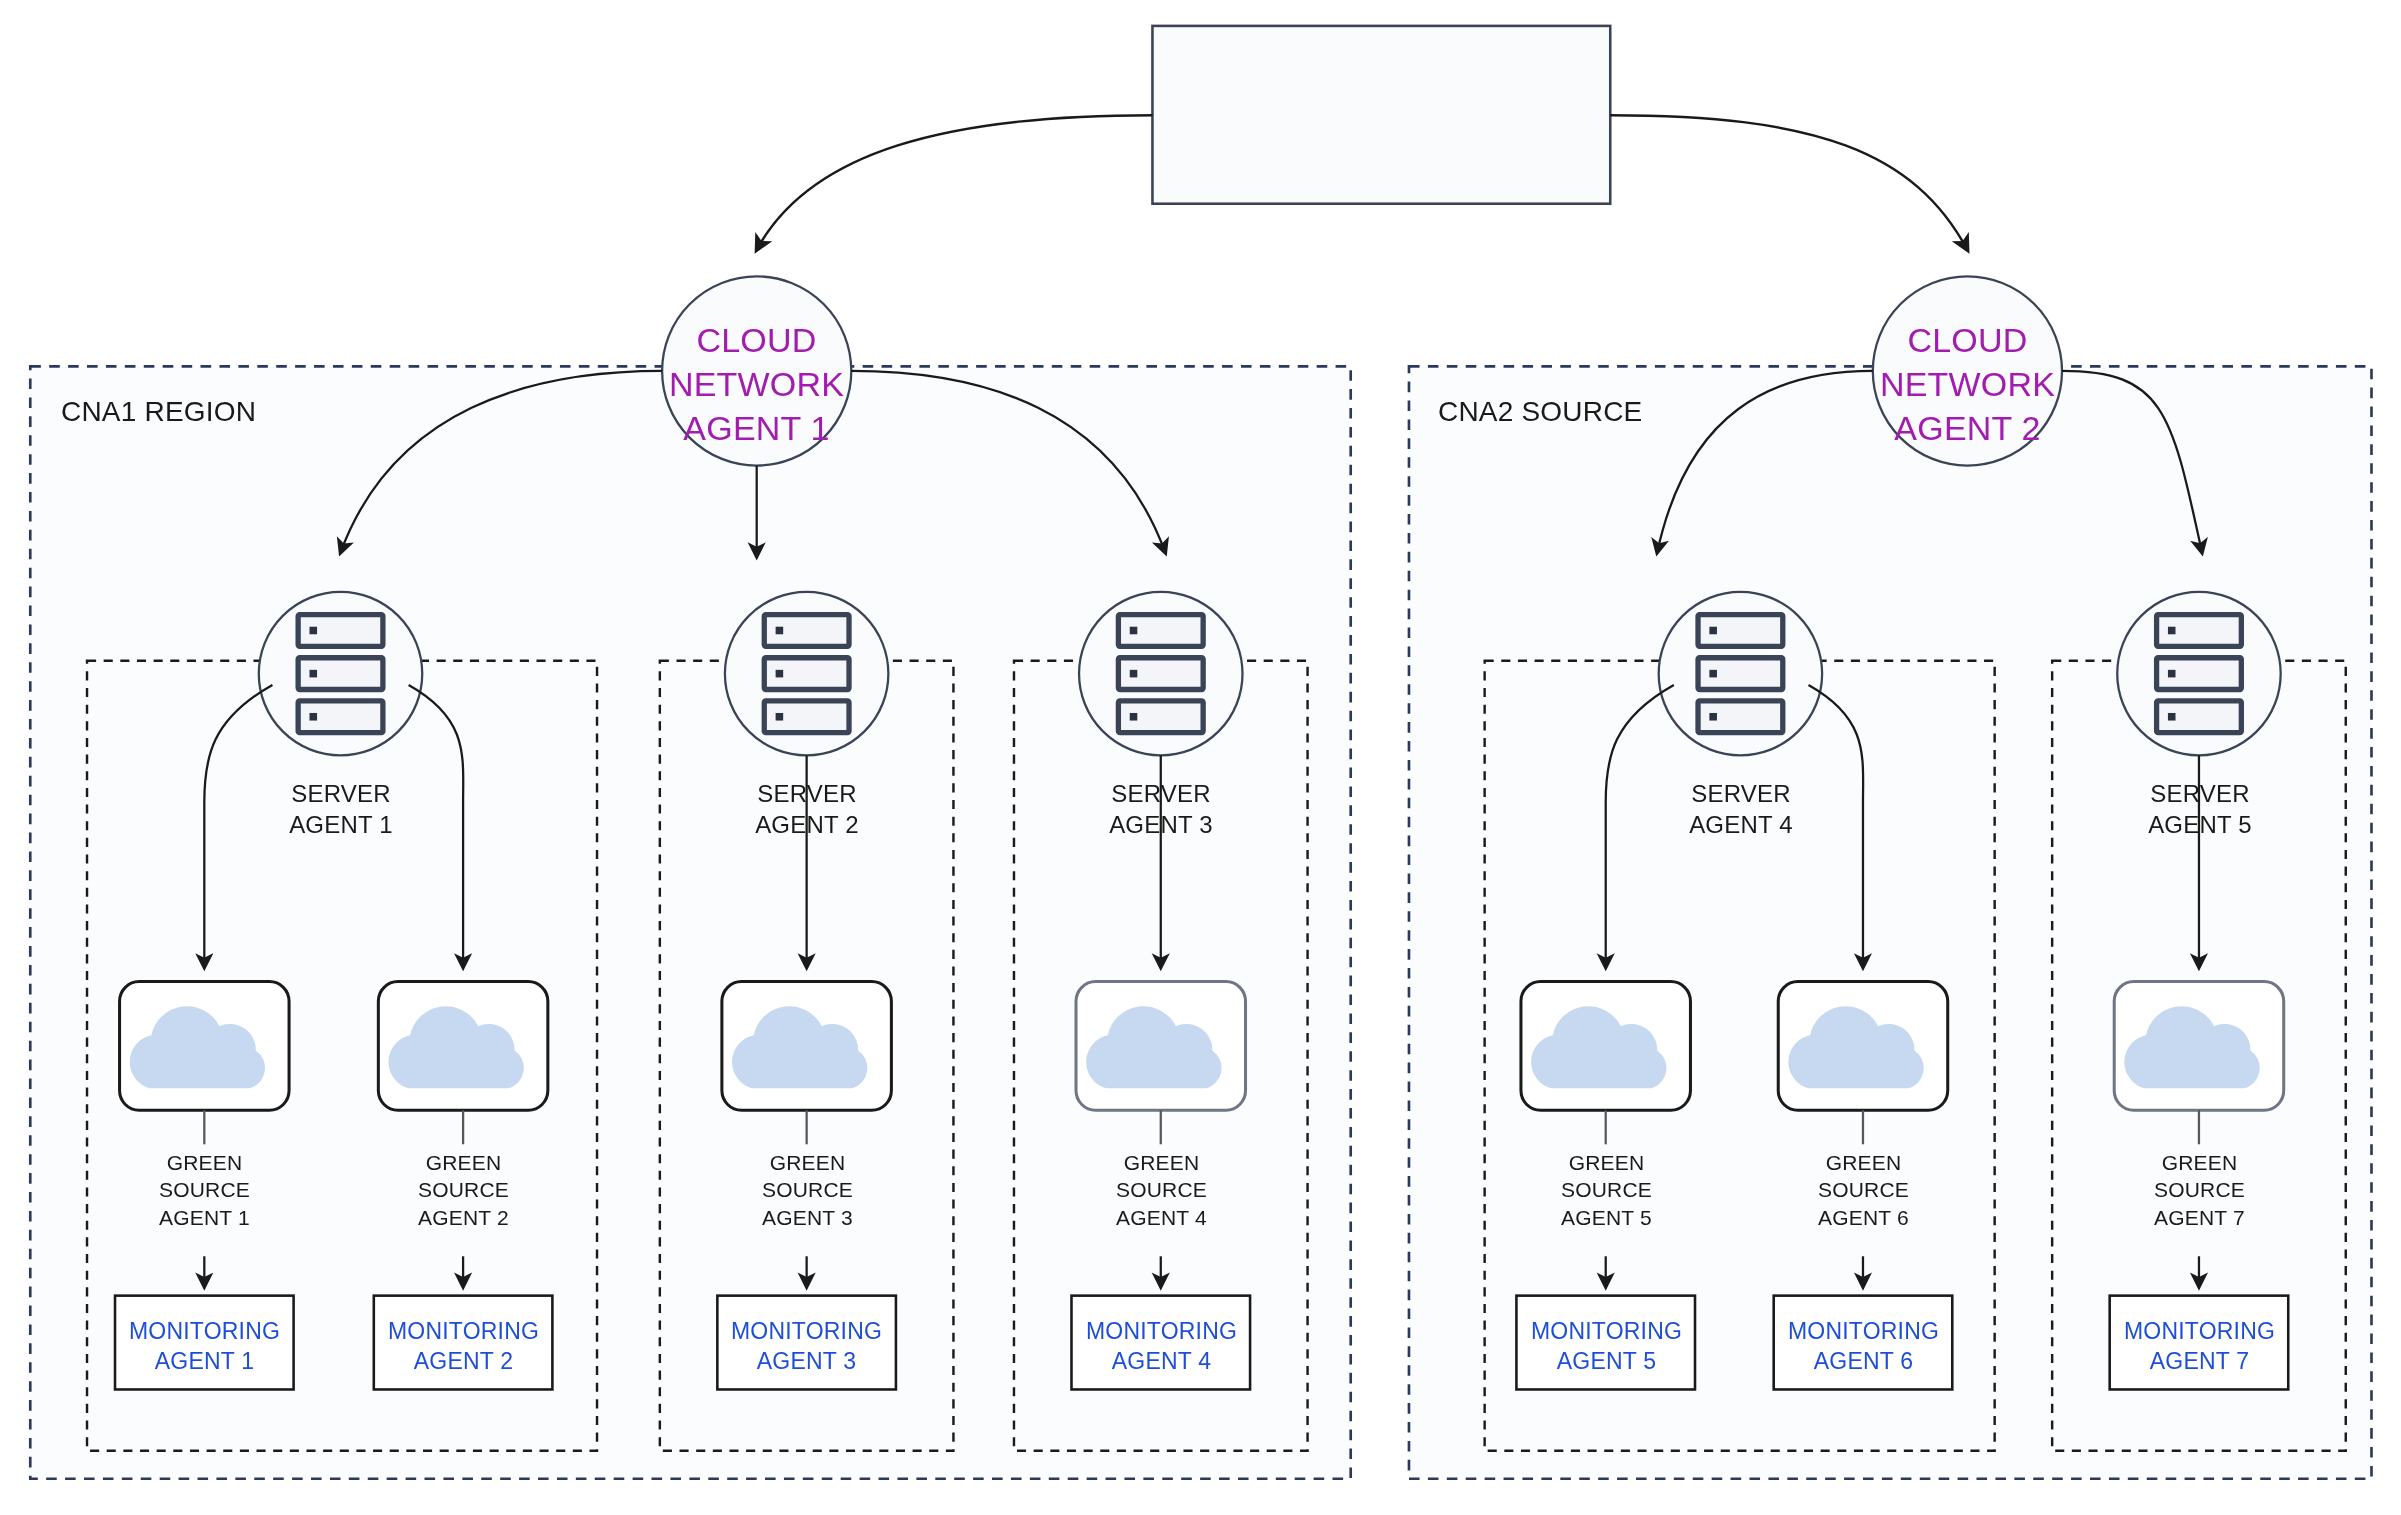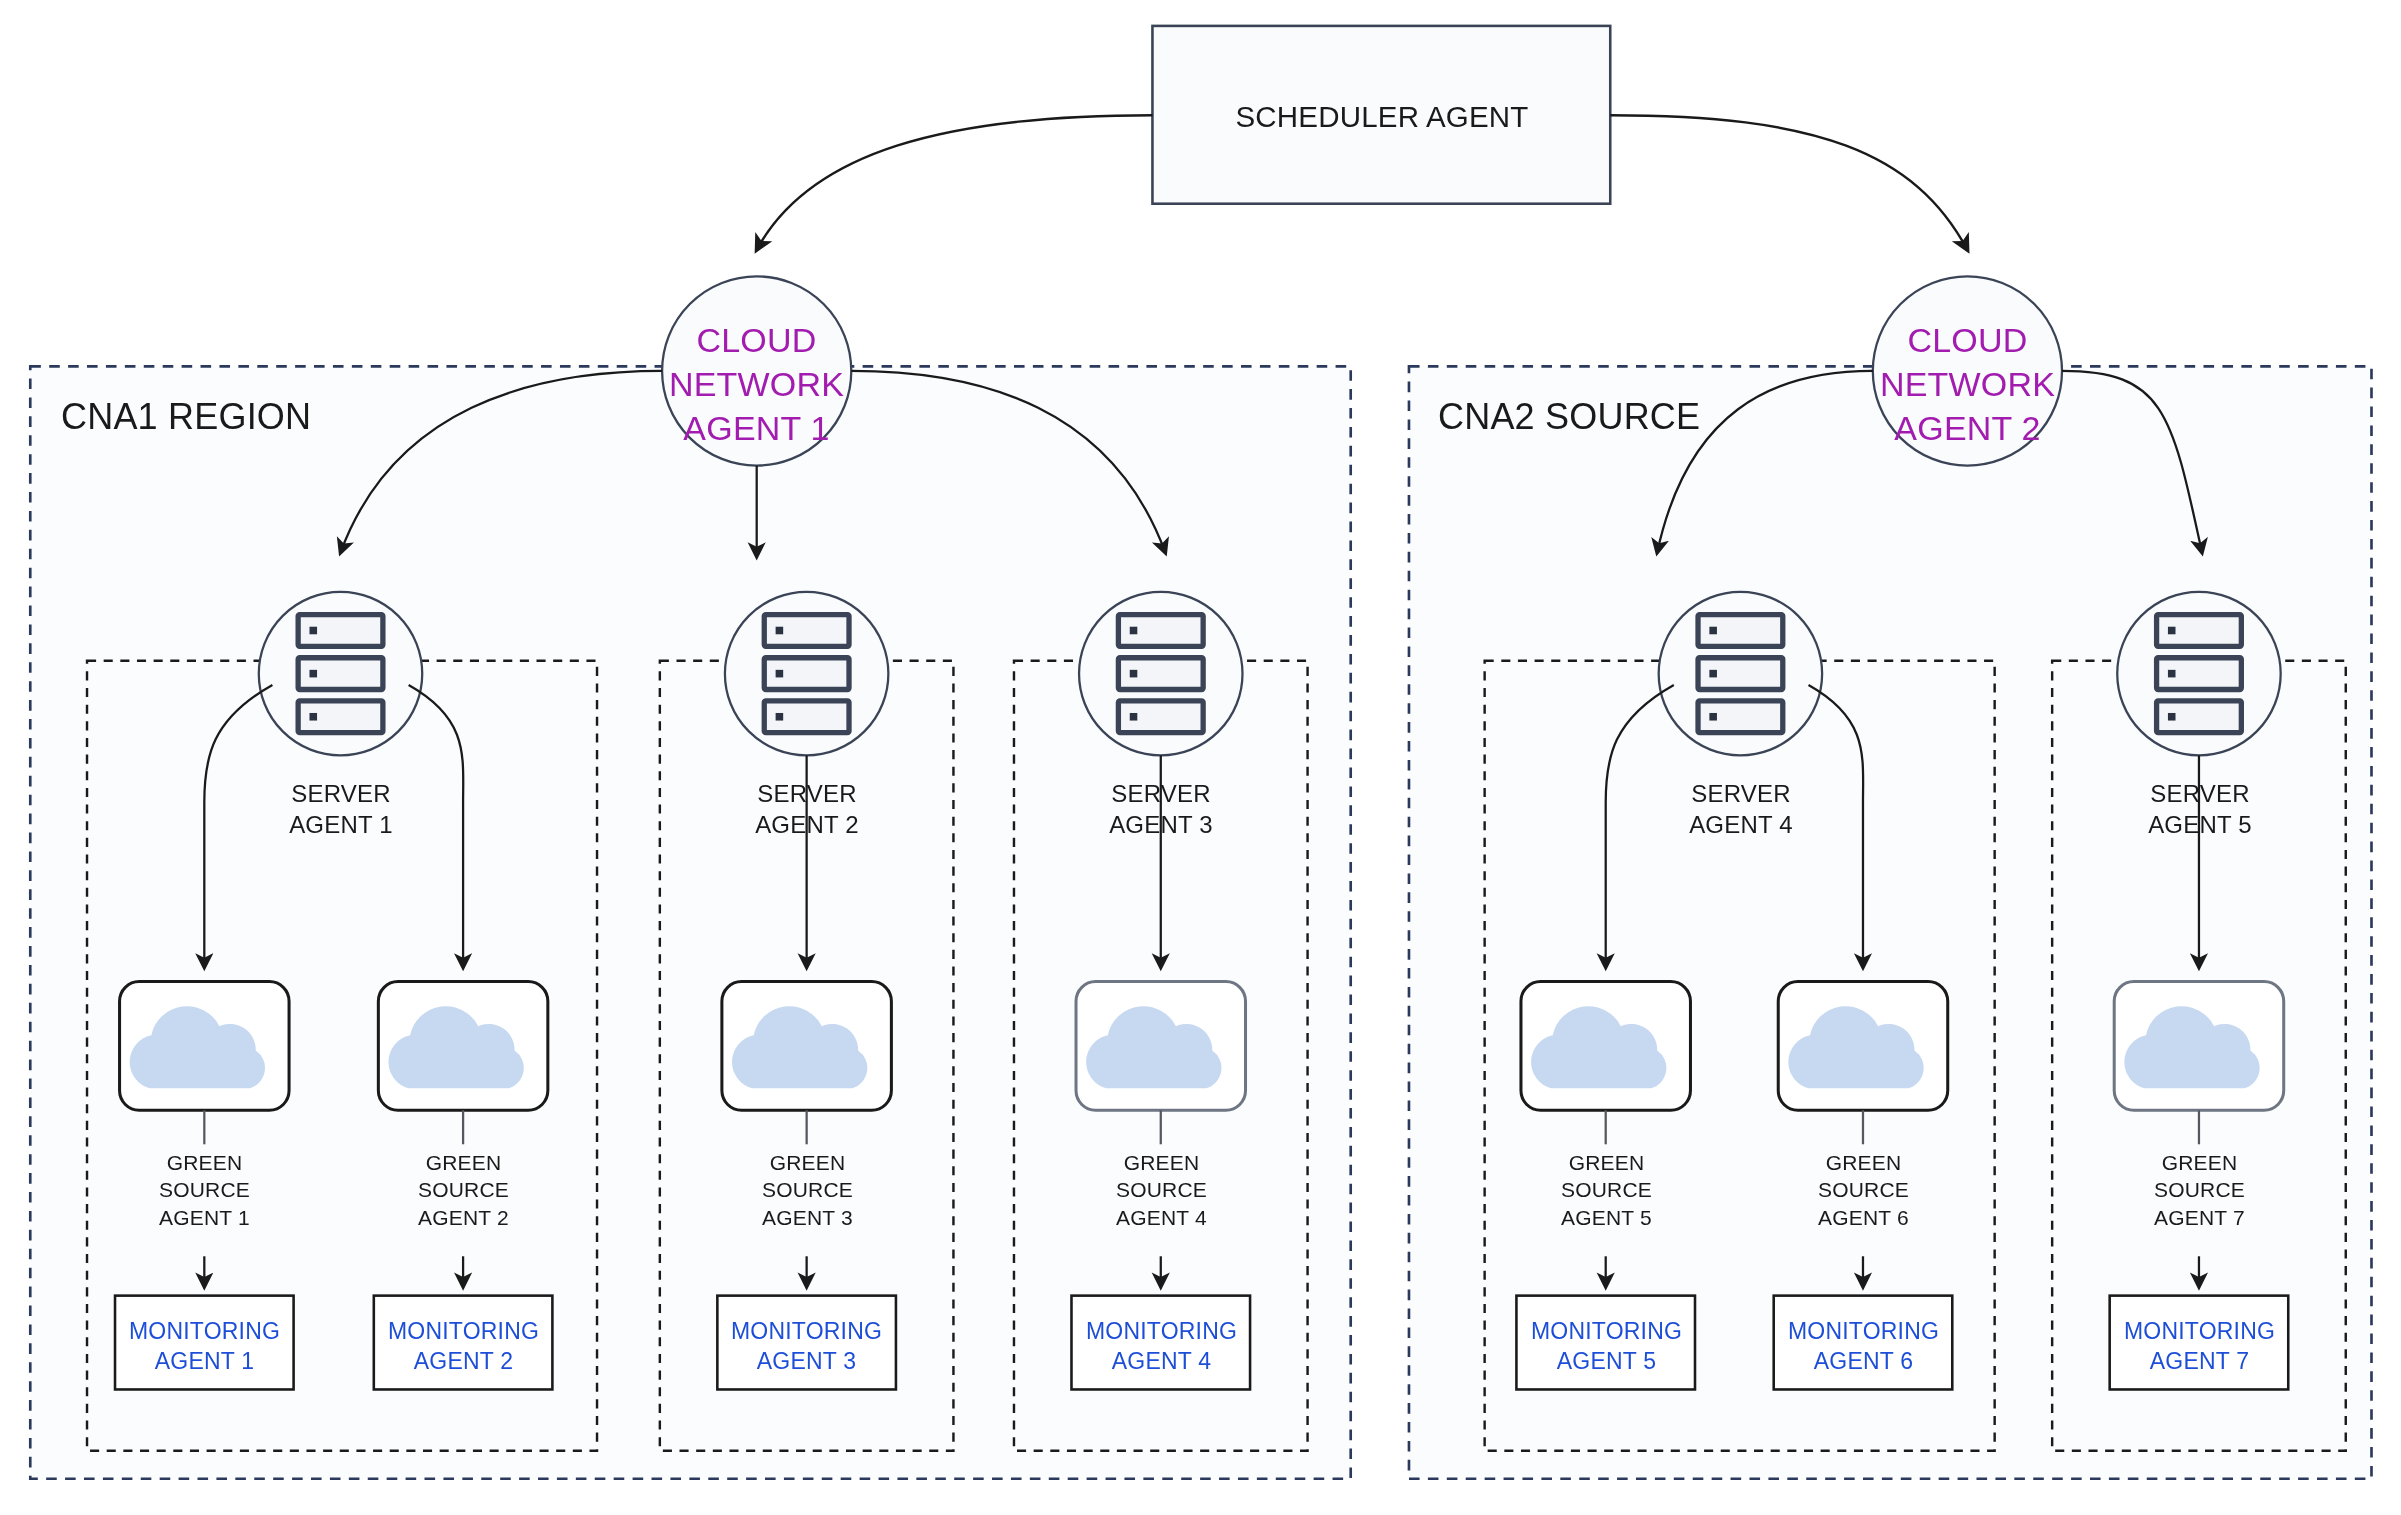--- a/index.html
+++ b/index.html
@@ -1,20 +1,20 @@
 <!DOCTYPE html>
 <html style="font-size:12px"><head>
 <meta charset="utf-8">
 <style>
   html,body{margin:0;padding:0;background:#ffffff;}
   body{font-family:"Liberation Sans",sans-serif;}
   #stage{position:relative;width:2401px;height:1516px;background:#ffffff;overflow:hidden;}
   svg#canvas{position:absolute;left:0;top:0;width:2401px;height:1516px;}
   .lbl{position:absolute;text-align:center;color:#1a1a1a;line-height:1.30;white-space:pre-line;letter-spacing:0.2px;}
-  .region-title{font-size:36px;color:#1a1a1a;}
+  .region-title{font-size:28px;color:#1a1a1a;}
   .sched-title{font-size:29.5px;color:#1a1a1a;}
   .cna-title{font-size:34px;color:#a21caf;}
   .srv-title{font-size:24px;color:#1a1a1a;margin-top:8px;}
   .gs-title{font-size:21px;color:#1a1a1a;}
   .mon-title{font-size:23px;color:#1d4ed8;}
 </style>
 </head>
 <body>
 
 <div id="stage">
@@ -178,21 +178,20 @@
 
     <rect x="152" y="1712" width="236" height="124" fill="#ffffff" stroke="#1a1a1a" stroke-width="3.4"></rect>
     <rect x="494" y="1712" width="236" height="124" fill="#ffffff" stroke="#1a1a1a" stroke-width="3.4"></rect>
     <rect x="948" y="1712" width="236" height="124" fill="#ffffff" stroke="#1a1a1a" stroke-width="3.4"></rect>
     <rect x="1416" y="1712" width="236" height="124" fill="#ffffff" stroke="#1a1a1a" stroke-width="3.4"></rect>
     <rect x="2004" y="1712" width="236" height="124" fill="#ffffff" stroke="#1a1a1a" stroke-width="3.4"></rect>
     <rect x="2344" y="1712" width="236" height="124" fill="#ffffff" stroke="#1a1a1a" stroke-width="3.4"></rect>
     <rect x="2788" y="1712" width="236" height="124" fill="#ffffff" stroke="#1a1a1a" stroke-width="3.4"></rect>
   </svg>
 
-  <div class="lbl sched-title" style="left:1153px;top:98px;width:458px;">SCHEDULER AGENT</div>
 
   <div class="lbl region-title" style="left:61px;top:394px;width:318px;text-align:left;">CNA1 REGION</div>
   <div class="lbl region-title" style="left:1438px;top:394px;width:318px;text-align:left;">CNA2 SOURCE</div>
 
   <div class="lbl cna-title" style="left:662px;top:318px;width:189px;">CLOUD
 NETWORK
 AGENT 1</div>
   <div class="lbl cna-title" style="left:1873px;top:318px;width:189px;">CLOUD
 NETWORK
 AGENT 2</div>

